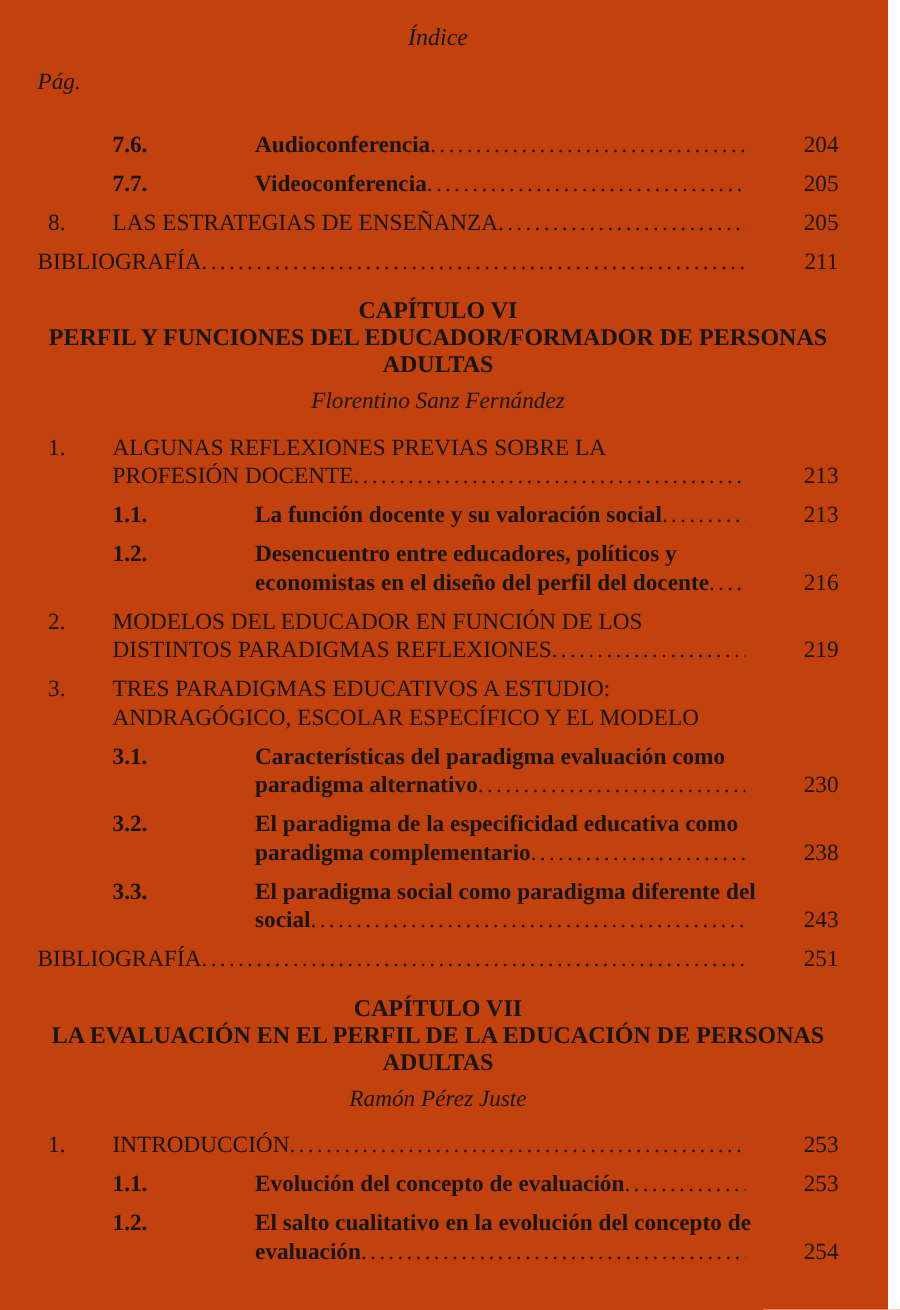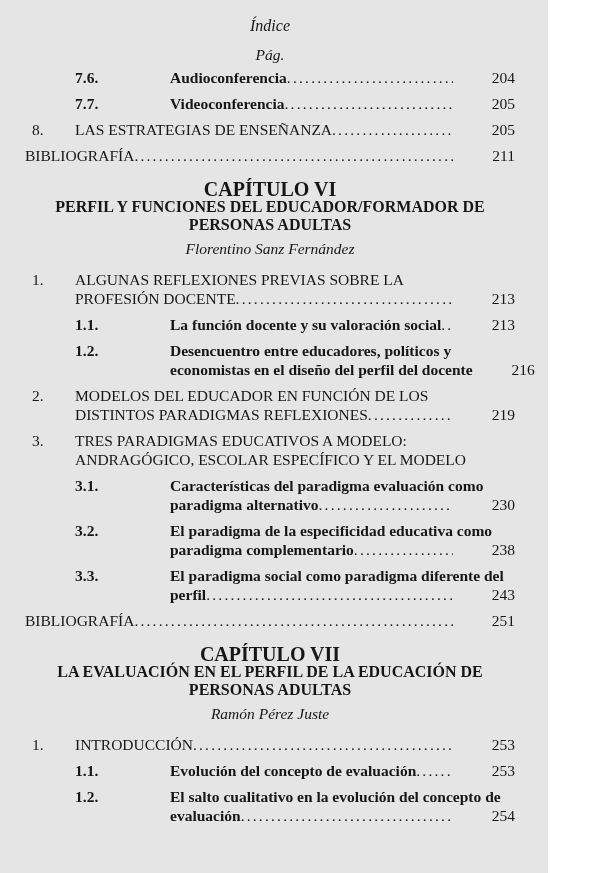--- a/index.html
+++ b/index.html
@@ -5,37 +5,37 @@
   * { margin: 0; padding: 0; box-sizing: border-box; }
   html, body { background: #ffffff; }
   body {
     width: 600px; height: 873px;
     font-family: "Liberation Serif", "DejaVu Serif", serif;
     color: #161616;
     overflow: hidden;
   }
   .page {
     position: relative;
-    width: 548px; height: 873px;
-    background: #e5e5e5;
+    width: 592px; height: 873px;
+    background: #c2410c;
     padding: 16px 33px 0 25px;
   }
   .index-title {
     text-align: center;
     font-style: italic;
     font-size: 16px;
     line-height: 20px;
   }
   .pag-label {
-    text-align: center;
+    text-align: left;
     font-style: italic;
     font-size: 15.5px;
     line-height: 20px;
     margin-top: 9px;
-    margin-bottom: 3px;
+    margin-bottom: 22px;
   }
   
   .row {
     display: flex;
     font-size: 15.5px;
     line-height: 19px;
     margin-bottom: 7px;
   }
   .row .num { flex: 0 0 43px; }
   .row.top { padding-left: 7px; }
@@ -63,21 +63,21 @@
     font-weight: normal;
   }
   
   .chapter {
     text-align: center;
     margin-top: 15px;
     margin-bottom: 11px;
   }
   .chapter-label {
     font-weight: bold;
-    font-size: 20px;
+    font-size: 16px;
     line-height: 18px;
   }
   .chapter-title {
     font-weight: bold;
     font-size: 16px;
     line-height: 18px;
     max-width: 520px;
     margin: 0 auto;
   }
   .chapter-author {
@@ -177,21 +177,21 @@
           <div class="lastline">
             <span class="text">DISTINTOS PARADIGMAS REFLEXIONES</span>
             <span class="leader"></span>
             <span class="page-num">219</span>
           </div>
         </div>
       </div>
       <div class="row top">
         <span class="num">3.</span>
         <div class="body">
-          <div class="line">TRES PARADIGMAS EDUCATIVOS A MODELO:</div>
+          <div class="line">TRES PARADIGMAS EDUCATIVOS A ESTUDIO:</div>
           <div class="line">ANDRAGÓGICO, ESCOLAR ESPECÍFICO Y EL MODELO</div>
         </div>
       </div>
       <div class="row sub">
         <span class="num">3.1.</span>
         <div class="body">
           <div class="line">Características del paradigma evaluación como</div>
           <div class="lastline">
             <span class="text">paradigma alternativo</span>
             <span class="leader"></span>
@@ -208,21 +208,21 @@
             <span class="leader"></span>
             <span class="page-num">238</span>
           </div>
         </div>
       </div>
       <div class="row sub">
         <span class="num">3.3.</span>
         <div class="body">
           <div class="line">El paradigma social como paradigma diferente del</div>
           <div class="lastline">
-            <span class="text">perfil</span>
+            <span class="text">social</span>
             <span class="leader"></span>
             <span class="page-num">243</span>
           </div>
         </div>
       </div>
       <div class="row root">
         <div class="body">
           <div class="lastline">
             <span class="text">BIBLIOGRAFÍA</span>
             <span class="leader"></span>

